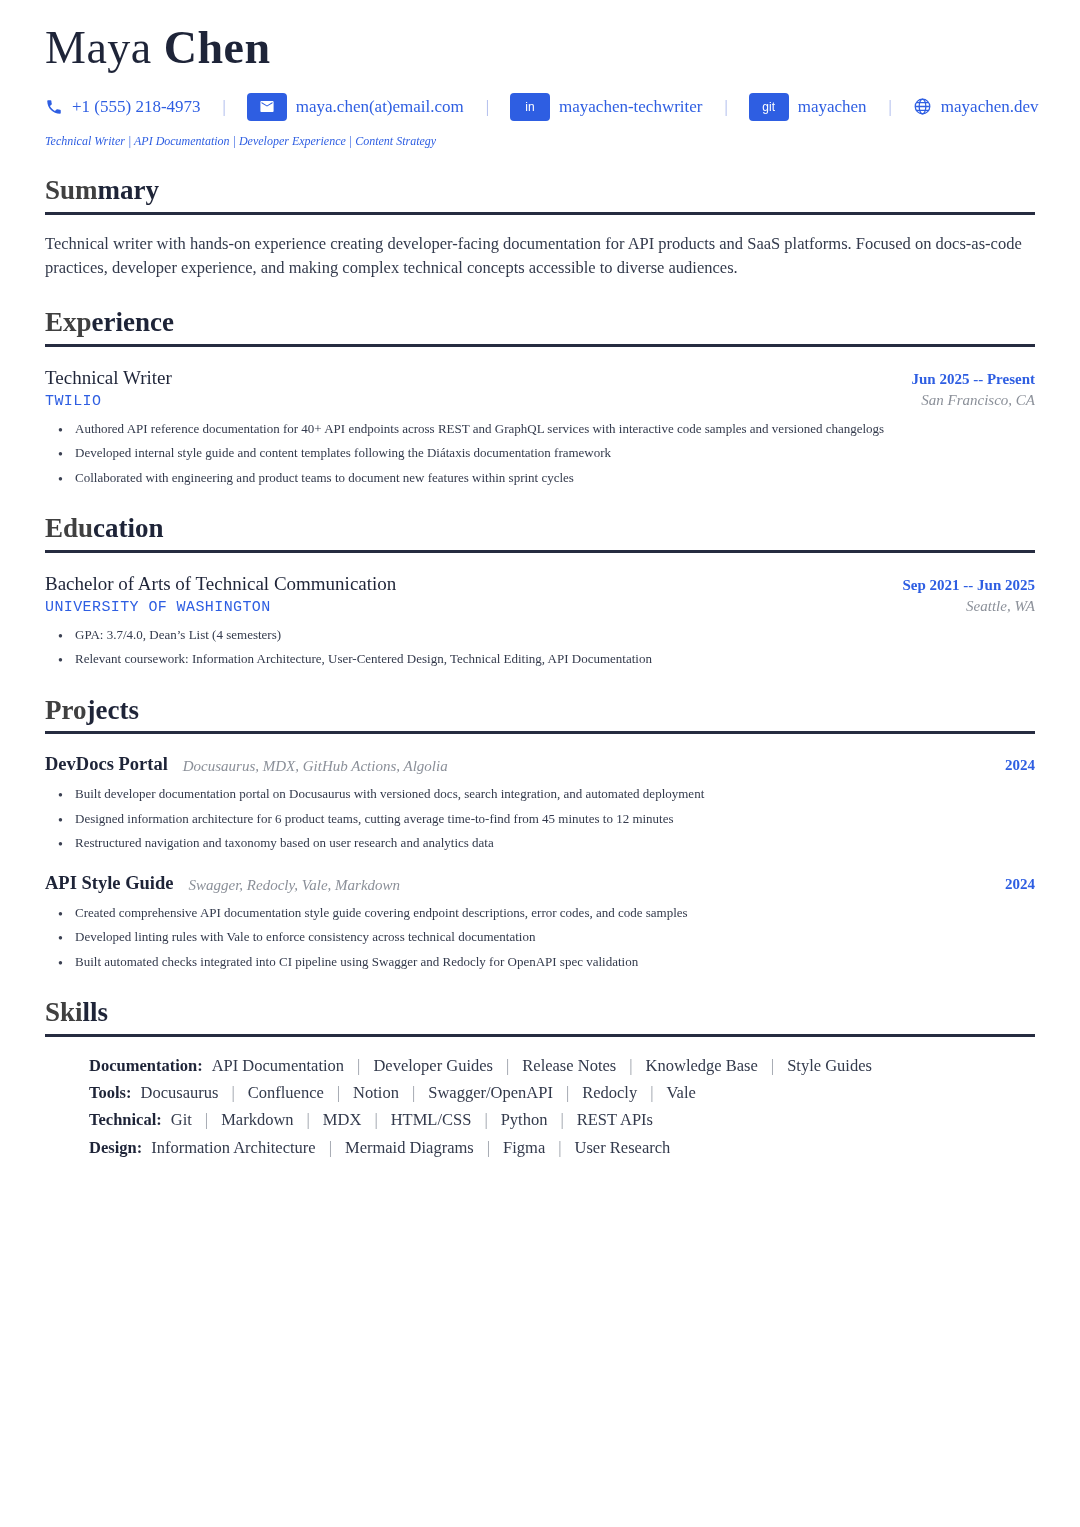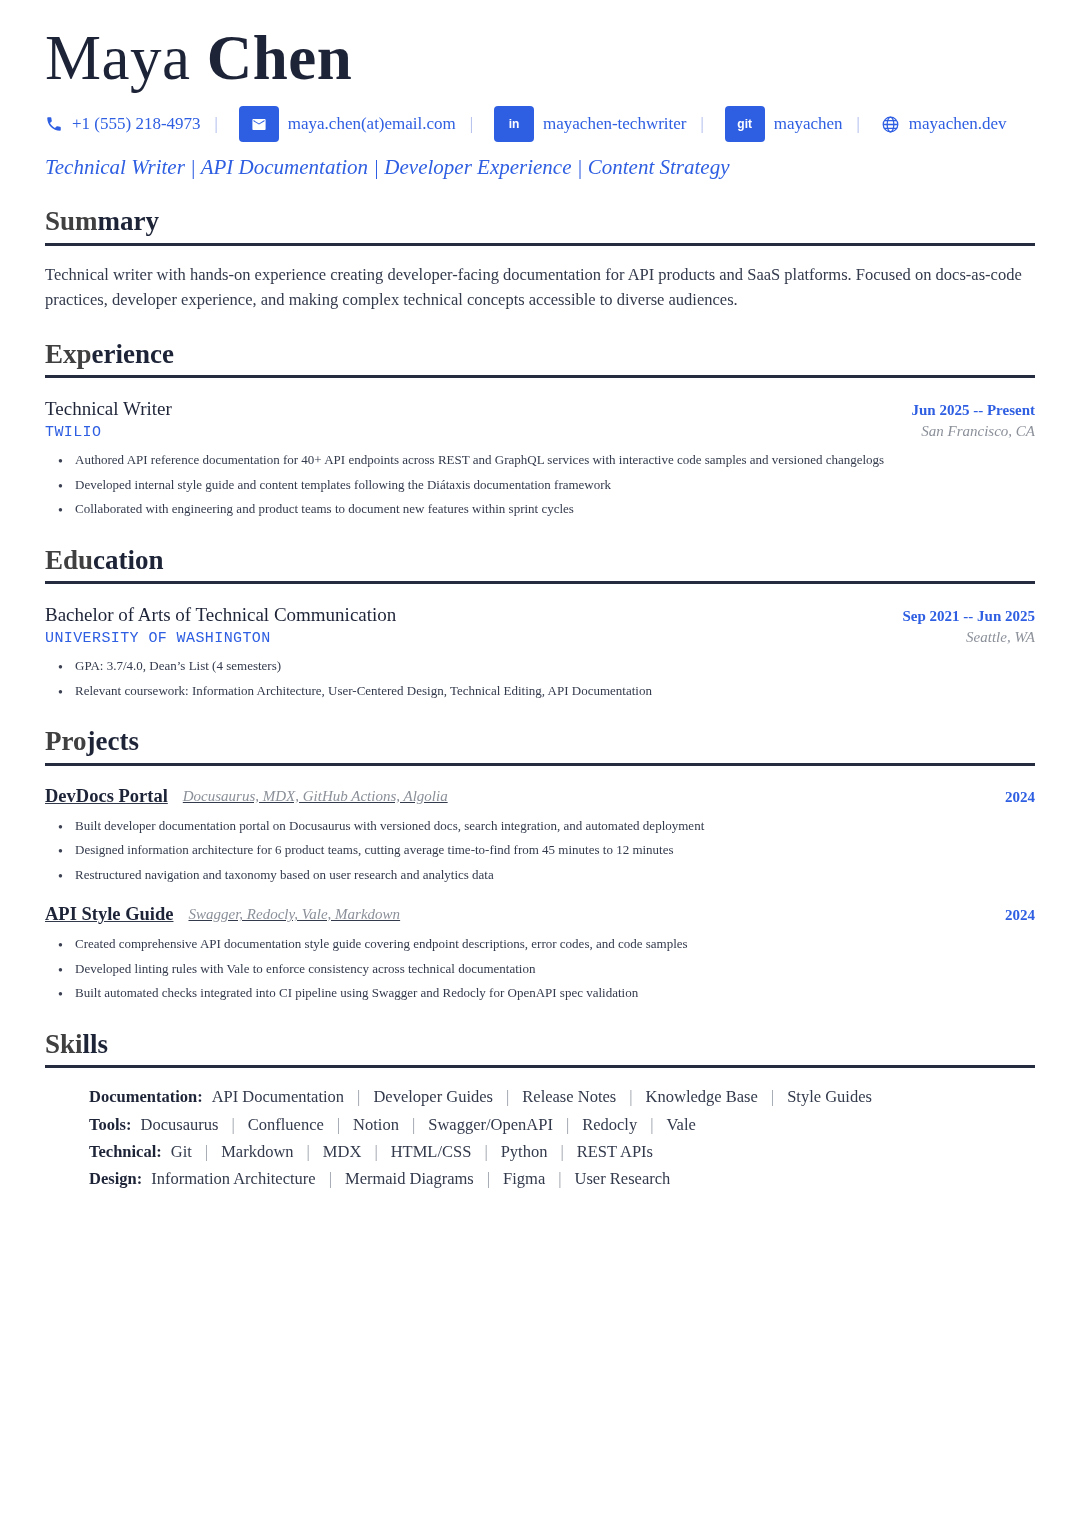--- a/index.html
+++ b/index.html
@@ -5,35 +5,35 @@
   html, body { margin: 0; padding: 0; background: #ffffff; }
   body {
     width: 1080px; height: 1527px;
     font-family: "Liberation Serif", serif;
     color: #333a4c;
     -webkit-font-smoothing: antialiased;
   }
   .page { padding: 22px 45px 0 45px; box-sizing: border-box; }
 
   
-  h1.name { margin: 0; font-size: 63px; line-height: 1.15; font-weight: 400; color: #1e2438; letter-spacing: 0.5px; }
+  h1.name { margin: 0; font-size: 46px; line-height: 1.15; font-weight: 400; color: #1e2438; letter-spacing: 0.5px; }
   h1.name .last { font-weight: 700; }
 
-  .contact { display: flex; align-items: center; margin-top: 12px; font-size: 17px; color: #2e5ee2; }
+  .contact { display: flex; align-items: center; margin-top: 18px; font-size: 17px; color: #2e5ee2; gap: 8px; }
   .c-item { display: inline-flex; align-items: center; gap: 9px; white-space: nowrap; }
   .c-item + .c-item::before { content: "|"; color: #a3b2ea; margin: 0 12px 0 14px; font-size: 16px; }
   .icon.plain svg { display: block; }
   .badge {
     display: inline-flex; align-items: center; justify-content: center;
-    height: 36px; min-width: 18px; padding: 0 11px;
+    height: 28px; min-width: 18px; padding: 0 11px;
     background: #2e5ee2; border-radius: 4px;
     color: #ffffff; font-family: "Liberation Sans", sans-serif;
-    font-size: 12px; font-weight: 700; line-height: 1;
+    font-size: 12px; font-weight: 400; line-height: 1;
   }
-  .tagline { margin-top: 13px; font-style: italic; font-size: 21px; color: #2e5ee2; }
+  .tagline { margin-top: 13px; font-style: italic; font-size: 12px; color: #2e5ee2; }
 
   
   h2.sec {
     margin: 27px 0 0 0; font-size: 27px; line-height: 1.1;
     color: #1e2438; font-weight: 700;
     padding-bottom: 6px; border-bottom: 3px solid #262c40;
   }
   h2.sec .acc { color: #404040; }
 
   p.body { margin: 17px 0 0 0; font-size: 16.5px; line-height: 1.5; color: #333a4c; }
@@ -42,21 +42,21 @@
   .row { display: flex; justify-content: space-between; align-items: baseline; }
   .role { font-size: 19px; font-weight: 400; color: #1e2438; }
   .dates { font-size: 15px; font-weight: 600; color: #2e5ee2; }
   .company { font-size: 15px; color: #2e5ee2; letter-spacing: 0.4px; margin-top: 3px; font-family: Liberation Mono, monospace; }
   .loc { font-size: 15px; font-style: italic; color: #8b9099; margin-top: 3px; }
 
   ul.bullets { margin: 10px 0 0 0; padding: 0 0 0 30px; list-style: none; }
   ul.bullets li { font-size: 13px; line-height: 1.42; color: #333a4c; margin-top: 6px; position: relative; }
   ul.bullets li::before { content: "\2022"; position: absolute; left: -17px; top: 1px; font-size: 14px; color: #3a4052; }
 
-  .ptitle { display: flex; align-items: center; text-decoration: underline; }
+  .ptitle { display: flex; align-items: flex-end; }
   .pname { font-size: 18.5px; font-weight: 700; color: #1e2438; }
   .stack { font-size: 15px; font-style: italic; color: #8b9099; margin-left: 15px; }
 
   .skills-block { margin-top: 18px; }
   .skill-row { font-size: 16.5px; margin-top: 5px; color: #333a4c; line-height: 1.35; margin-left: 44px; }
   .skill-label { font-weight: 700; color: #1e2438; margin-right: 9px; }
   .skill-items span + span::before { content: "|"; color: #979ca6; margin: 0 13px; }
 </style>
 </head>
 <body>

